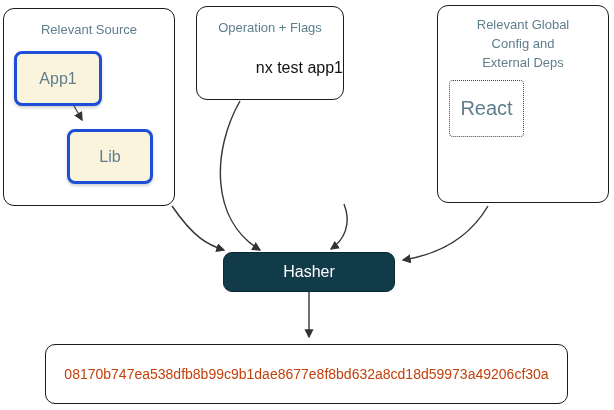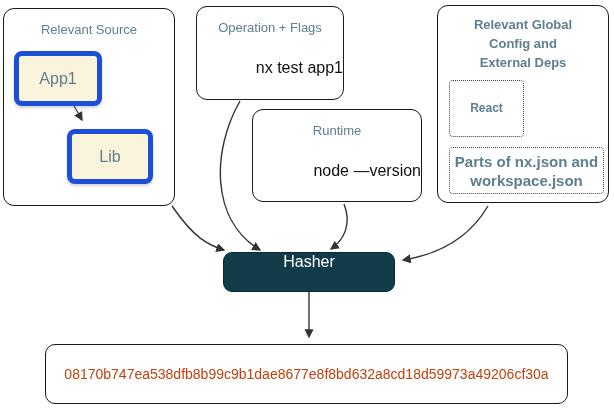--- a/index.html
+++ b/index.html
@@ -23,61 +23,61 @@
     color: #5f7e8e;
     font-size: 13px;
     text-align: center;
     padding-top: 11px;
     line-height: 19px;
   }
   
   .node {
     position: absolute;
     background: #fbf4dd;
-    border: 5px solid #1d4ed8;
+    border: 3px solid #1d4ed8;
     border-radius: 8px;
     box-shadow: 0 2px 3px rgba(0,0,0,0.18);
     display: flex;
     align-items: center;
     justify-content: center;
     color: #5f7e8e;
     font-size: 16px;
     box-sizing: border-box;
   }
   
   .dotted {
     position: absolute;
     border: 1.5px dotted #444444;
     border-radius: 4px;
     display: flex;
     align-items: center;
     justify-content: center;
     color: #5f7e8e;
-    font-size: 12px;
+    font-size: 20px;
     text-align: center;
     box-sizing: border-box;
     line-height: 19px;
     padding: 2px 4px;
   }
   .command {
     position: absolute;
     left: 0;
     width: 100%;
     text-align: right;
     color: #111111;
     font-size: 16px;
   }
   .hasher {
     position: absolute;
     left: 223px; top: 252px; width: 172px; height: 40px;
     background: #123b4a;
     border: 1px solid #0b2830;
     border-radius: 9px;
     display: flex;
-    align-items: flex-start;
+    align-items: center;
     justify-content: center;
     color: #ffffff;
     font-size: 16px;
     box-sizing: border-box;
   }
   .hashbox {
     position: absolute;
     left: 45px; top: 344px; width: 523px; height: 60px;
     border: 1.5px solid #1a1a1a;
     border-radius: 10px;
@@ -109,36 +109,29 @@
     <div class="node" style="left:63px; top:120px; width:86px; height:55px;">
       <span>Lib</span>
     </div>
   </div>
 
   <div class="group" style="left:196px; top:6px; width:148px; height:94px;">
     <div class="group-title">Operation + Flags</div>
     <div class="command" style="top:52px;">nx test app1</div>
   </div>
 
-  <div class="group" style="left:252px; top:109px; width:170px; height:93px;">
-    <div class="group-title">Runtime</div>
-    <div class="command" style="top:52px;">node —version</div>
-  </div>
 
-  <div class="group" style="left:437px; top:5px; width:172px; height:198px;font-weight:bold;">
+  <div class="group" style="left:437px; top:5px; width:172px; height:198px;">
     <div class="group-title" style="padding-top:9px;">
       <div>Relevant Global</div>
       <div>Config and</div>
       <div>External Deps</div>
     </div>
     <div class="dotted" style="left:11px; top:74px; width:75px; height:57px;">
       <span>React</span>
-    </div>
-    <div class="dotted" style="left:11px; top:141px; width:155px; height:47px; font-size:15px;">
-      <span>Parts of nx.json and workspace.json</span>
     </div>
   </div>
 
   <div class="hasher">
     <span>Hasher</span>
   </div>
 
   <div class="hashbox">
     <span>08170b747ea538dfb8b99c9b1dae8677e8f8bd632a8cd18d59973a49206cf30a</span>
   </div>

